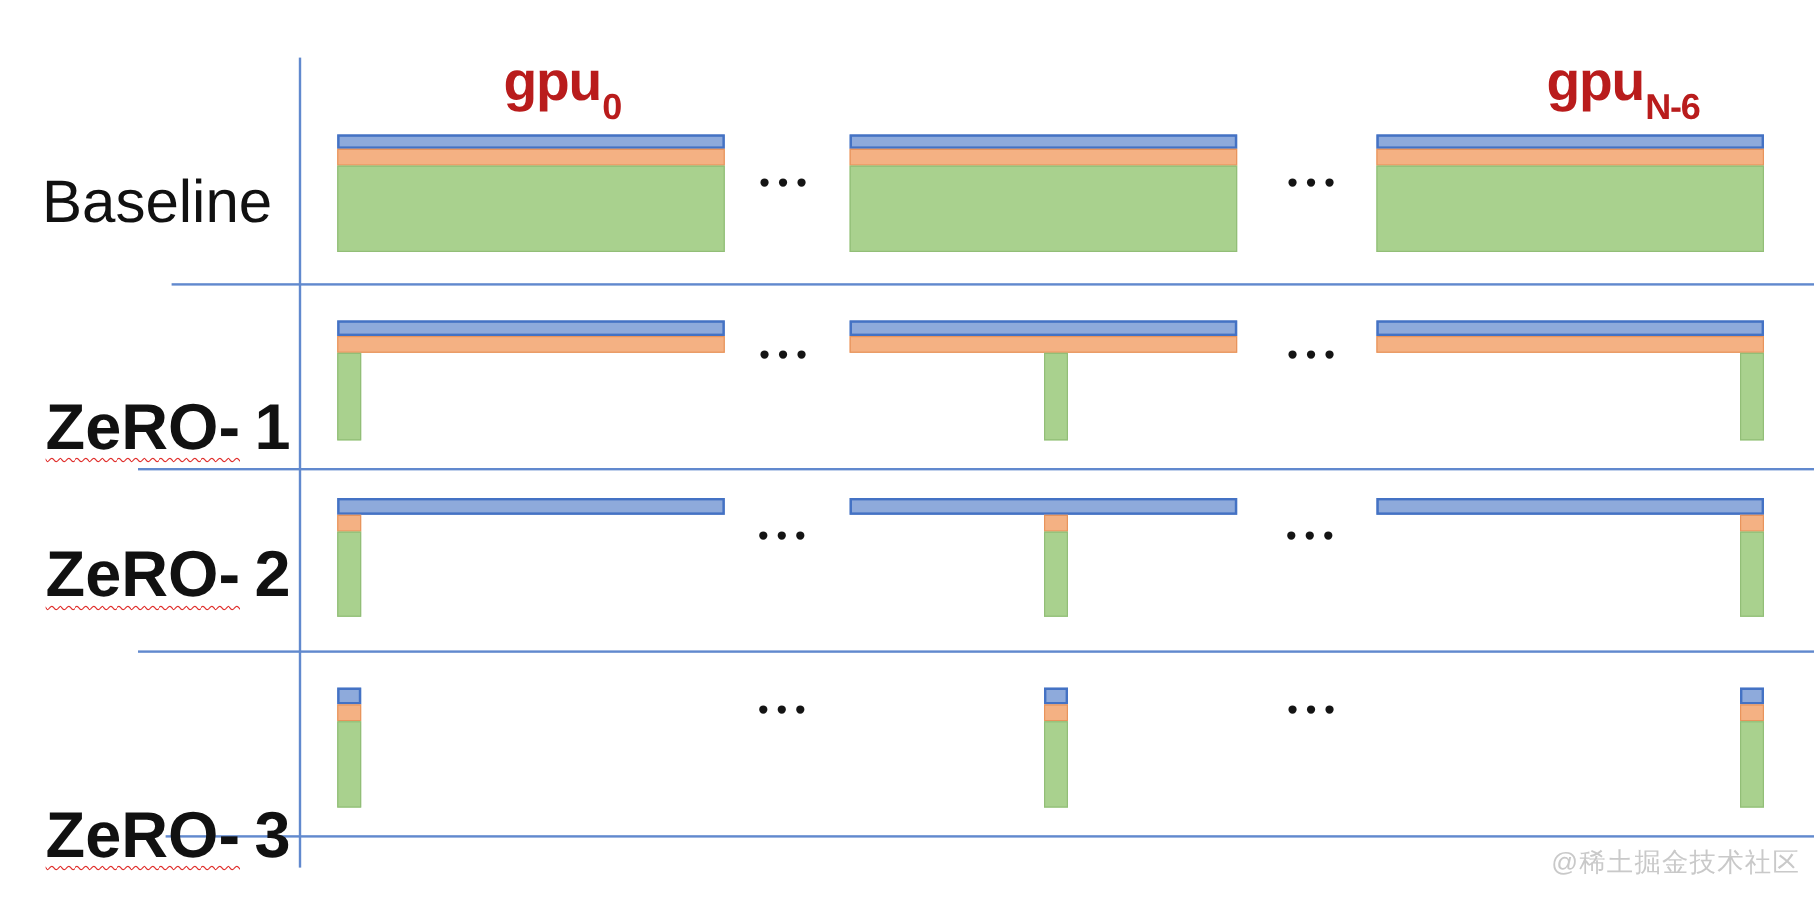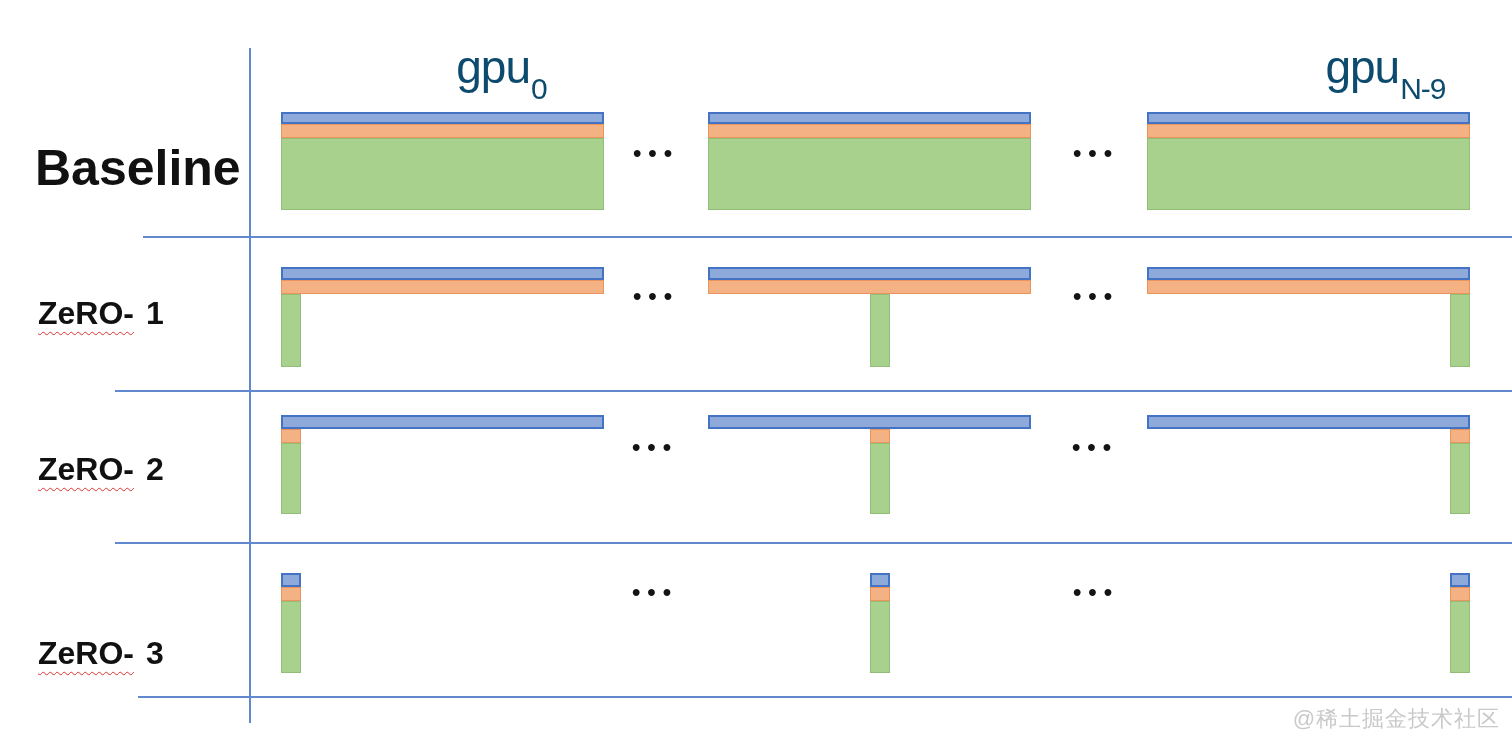--- a/index.html
+++ b/index.html
@@ -12,33 +12,32 @@
   
   .rect{position:absolute;box-sizing:border-box;}
   .c-blue{background:#8EAADB;border:2px solid #4472C4;}
   .c-orange{background:#F4B183;border:1px solid #E8945C;}
   .c-green{background:#A9D18E;border:1px solid #92BE77;}
   .c-line{background:#6189CE;border:none;}
 
   
   .gpu-header{
     position:absolute;top:40px;transform:translateX(-50%);
-    font-size:46px;color:#0c4a6e;white-space:nowrap;font-weight:400;
+    font-size:46px;color:#b91c1c;white-space:nowrap;font-weight:700;
     letter-spacing:-1px;
-    margin-left:33px;
   }
   .gpu-header sub{font-size:30px;position:relative;bottom:-6px;left:1px;}
 
   
   .row-label{
     position:absolute;transform:translateY(-50%);white-space:nowrap;
     color:#111111;
   }
-  .row-label.baseline{left:35px;font-size:50px;font-weight:700;}
-  .row-label.zero{left:38px;font-size:32px;font-weight:700;}
+  .row-label.baseline{left:35px;font-size:50px;font-weight:400;}
+  .row-label.zero{left:38px;font-size:54px;font-weight:700;margin-top:43px;}
   .row-label .num{margin-left:12px;}
   .squiggle{
     text-decoration-line:underline;
     text-decoration-style:wavy;
     text-decoration-color:#E0312E;
     text-decoration-thickness:1px;
     text-underline-offset:7px;
   }
 
   
@@ -107,25 +106,25 @@
       <span class="ellipsis" style="left: 1096px; top: 296px;">•••</span>
       <span class="ellipsis" style="left: 655px; top: 447px;">•••</span>
       <span class="ellipsis" style="left: 1095px; top: 447px;">•••</span>
       <span class="ellipsis" style="left: 655px; top: 592px;">•••</span>
       <span class="ellipsis" style="left: 1096px; top: 592px;">•••</span>
     </div>
 
   <div class="gpu-header" style="left:468px"><span>gpu</span><sub>0</sub></div>
 
 
-  <div class="gpu-header" style="left:1352px"><span>gpu</span><sub>N-9</sub></div>
+  <div class="gpu-header" style="left:1352px"><span>gpu</span><sub>N-6</sub></div>
 
   <div class="row-label baseline" style="top:168px">Baseline</div>
 
   <div class="row-label zero" style="top:313px"><span class="squiggle">ZeRO-</span><span class="num">1</span></div>
 
-  <div class="row-label zero" style="top:469px"><span class="squiggle">ZeRO-</span><span class="num">2</span></div>
+  <div class="row-label zero" style="top:436px"><span class="squiggle">ZeRO-</span><span class="num">2</span></div>
 
   <div class="row-label zero" style="top:653px"><span class="squiggle">ZeRO-</span><span class="num">3</span></div>
 
   <div class="watermark">@稀土掘金技术社区</div>
 
 </div>
 
 </body></html>

